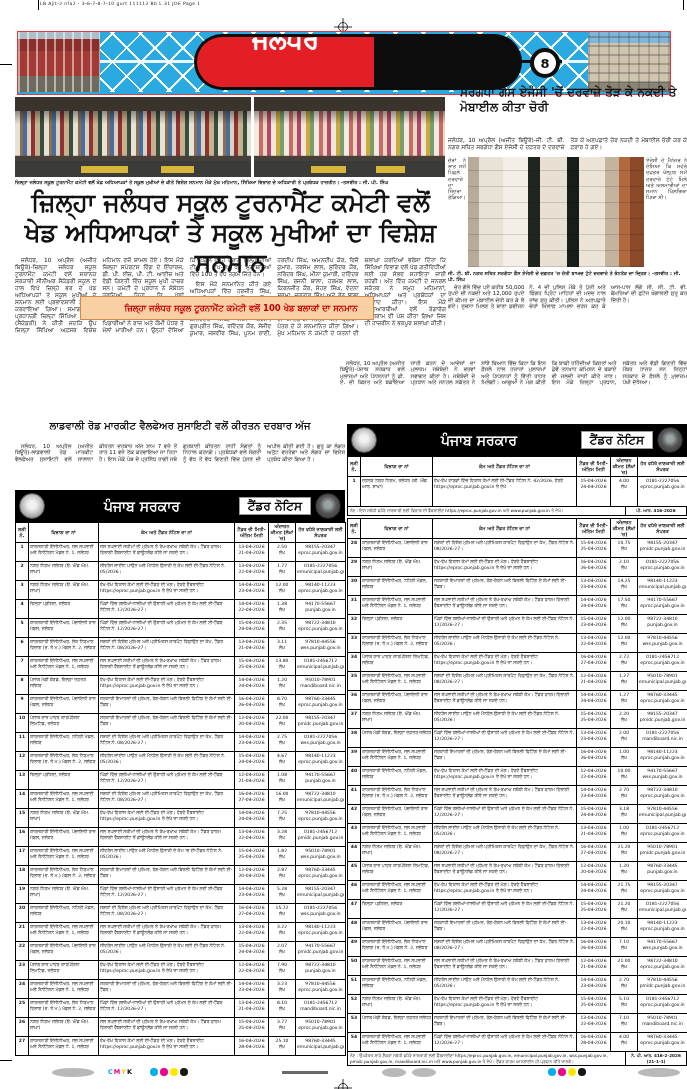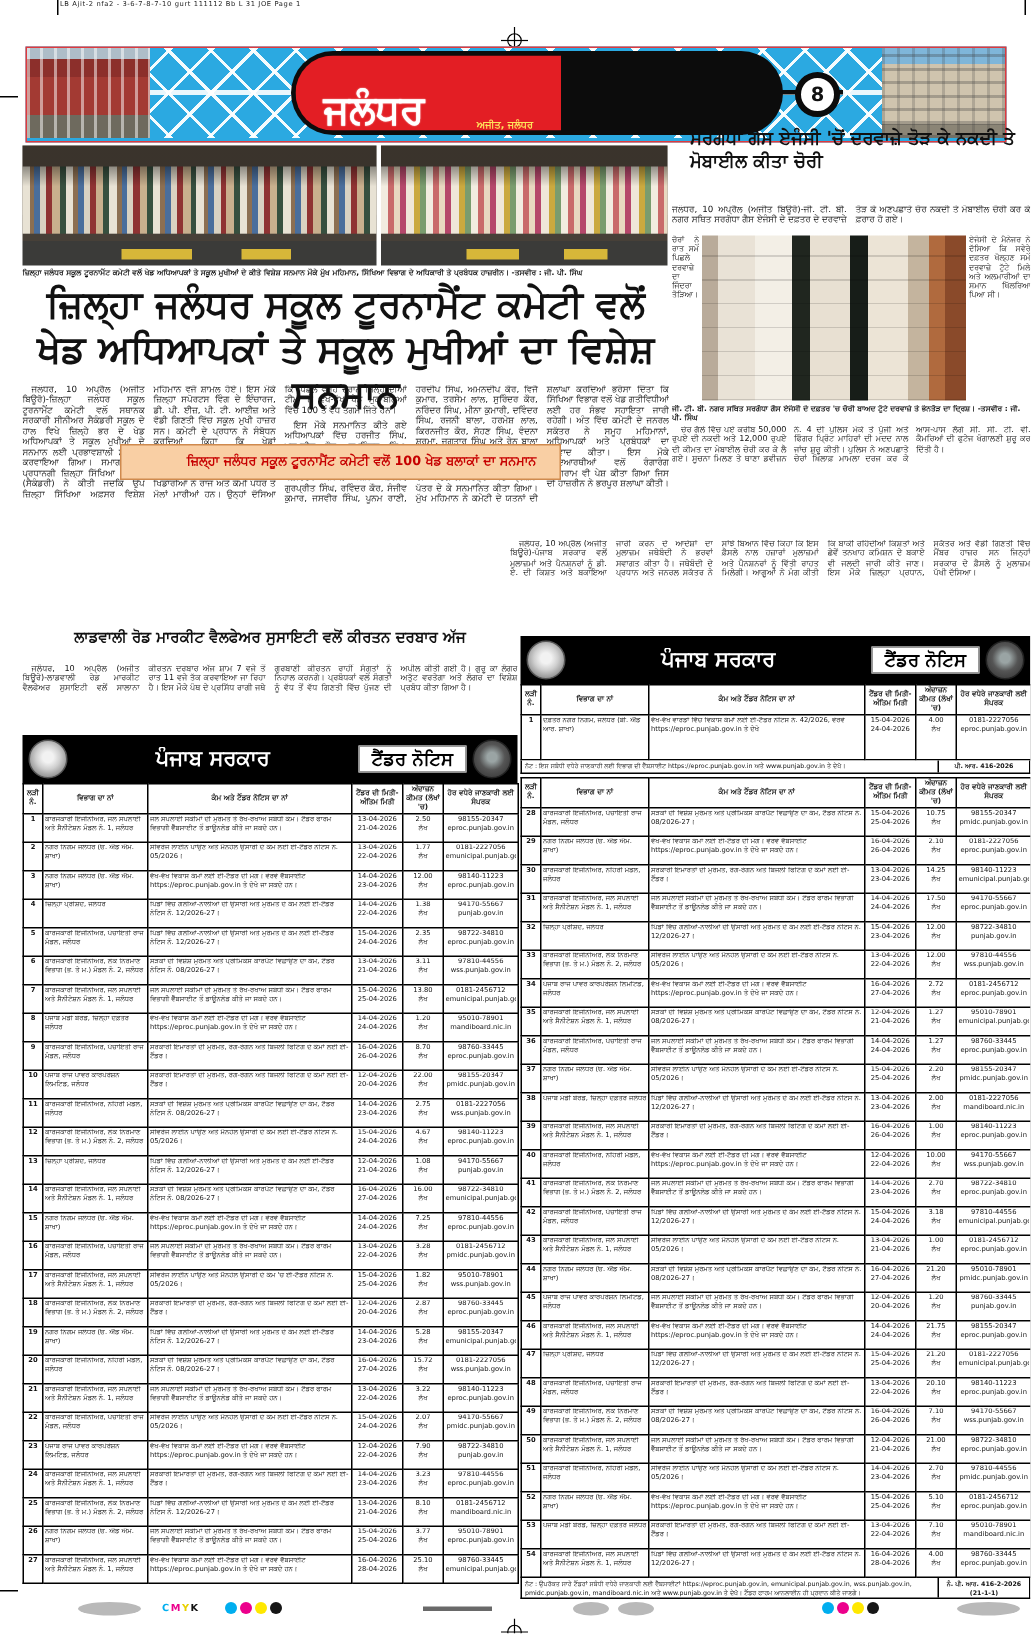--- a/index.html
+++ b/index.html
@@ -20,21 +20,21 @@
   #bldR{right:0;background:
     repeating-linear-gradient(0deg, rgba(60,60,60,.30) 0 2px, rgba(0,0,0,0) 2px 9px),
     repeating-linear-gradient(90deg, rgba(60,60,60,.22) 0 2px, rgba(0,0,0,0) 2px 10px),
     linear-gradient(180deg,#7fb6d9 0 18%,#cfc4ae 18% 84%,#8b8576 84%);}
   #band{position:absolute;left:82px;right:82px;top:0;height:60px;background-color:#2BA9E1;background-image:
     linear-gradient(180deg, rgba(255,255,255,0) 0 47%, rgba(255,255,255,.9) 47% 52%, rgba(255,255,255,0) 52%),
     repeating-linear-gradient(45deg, rgba(255,255,255,0) 0 9px, rgba(255,255,255,.95) 9px 11px, rgba(255,255,255,0) 11px 20px),
     repeating-linear-gradient(135deg, rgba(255,255,255,0) 0 9px, rgba(255,255,255,.95) 9px 11px, rgba(255,255,255,0) 11px 20px);}
   #oval{position:absolute;left:176px;top:2px;width:328px;height:56px;background:#0c0c0c;border-radius:28px;padding:3px;box-sizing:border-box;z-index:2;}
   #oval .inner{display:flex;width:100%;height:100%;border-radius:25px;overflow:hidden;}
-  .m-red{flex:0 0 55%;background:#e31e24;display:flex;flex-direction:row;align-items:flex-end;justify-content:center;gap:35px;}
+  .m-red{flex:0 0 55%;background:#e31e24;display:flex;flex-direction:column;align-items:center;justify-content:center;gap:35px;}
   .m-yel{flex:1;background:#ffcc00;display:flex;flex-direction:column;align-items:center;justify-content:center;}
   .city{color:#fff;font-size:26px;font-weight:800;line-height:1;text-shadow:0 0 1px #fff;}
   .citysub{color:#ffe45c;font-size:6.5px;font-weight:bold;margin-top:3px;}
   .paper{color:#d40000;font-size:23px;font-weight:800;line-height:1;}
   .dateline{color:#111;font-size:7.5px;font-weight:bold;margin-top:1px;}
   #pgline{position:absolute;left:498px;top:28px;width:46px;height:3px;background:#0c0c0c;z-index:1;}
   #pgcircle{position:absolute;left:512px;top:16px;width:22px;height:22px;border-radius:50%;background:#fff;border:4px solid #0c0c0c;
     display:flex;align-items:center;justify-content:center;font-size:13px;font-weight:800;z-index:2;}
   
   .crowd{position:absolute;top:97px;height:80px;overflow:hidden;background:

